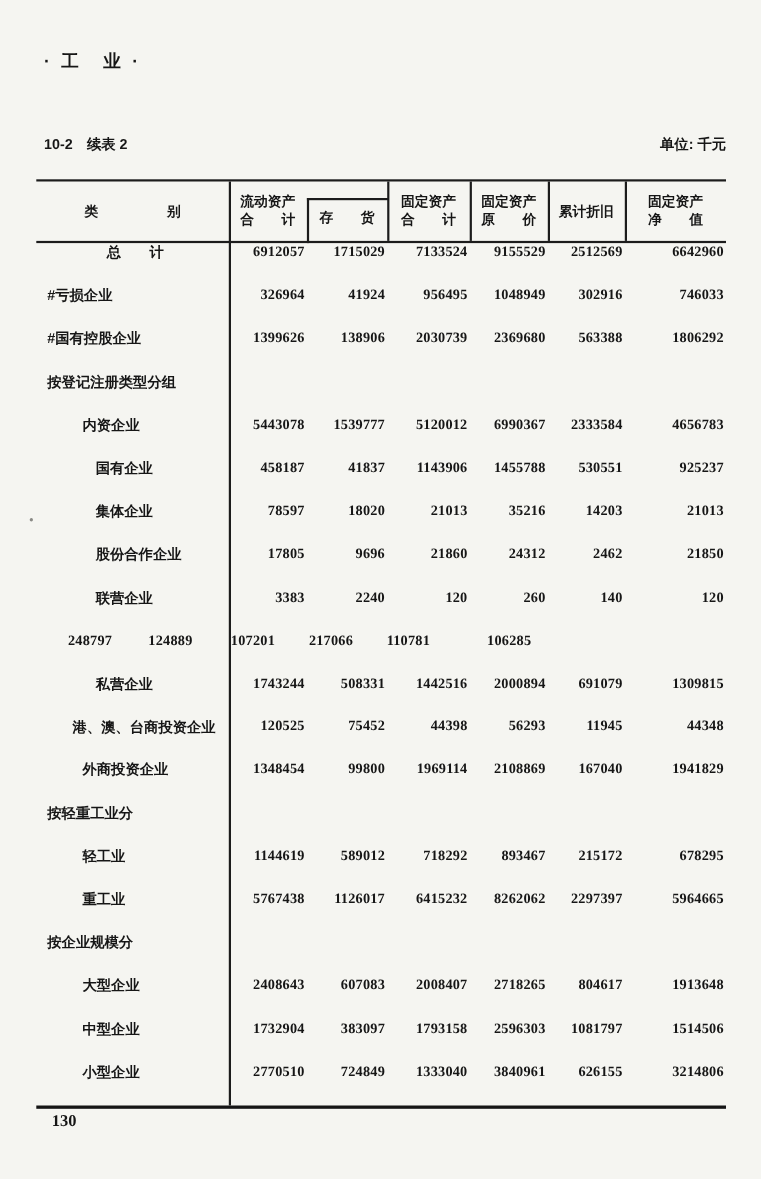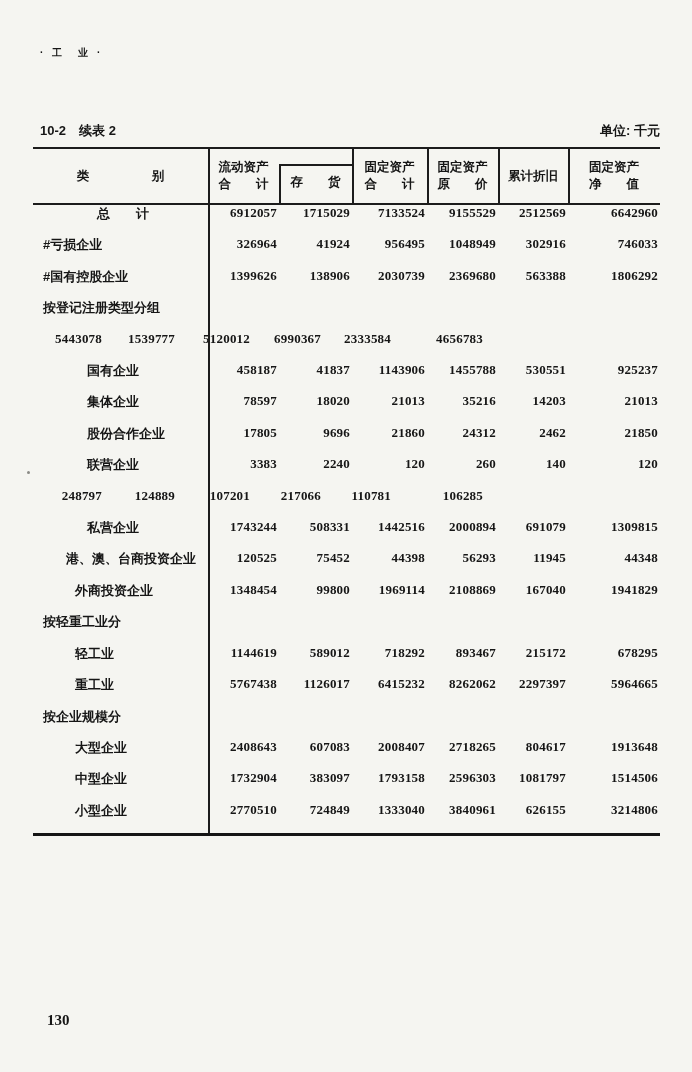--- a/index.html
+++ b/index.html
@@ -4,26 +4,26 @@
 <style>
   html,body{margin:0;padding:0;}
   body{
     width:692px;height:1072px;position:relative;overflow:hidden;
     background:#f5f5f1;color:#161616;
     font-family:"Liberation Sans",sans-serif;
   }
   .sheet{position:absolute;inset:0;}
   .corner-mark{
     position:absolute;left:40px;top:46px;
-    font-size:10px;font-weight:bold;letter-spacing:3px;white-space:pre;
+    font-size:16px;font-weight:bold;letter-spacing:3px;white-space:pre;
   }
   .tbl-label{position:absolute;left:40px;top:122px;font-size:13px;font-weight:bold;white-space:pre;}
   .unit-label{position:absolute;right:32px;top:122px;font-size:13px;font-weight:bold;white-space:pre;}
   .stat-table{
-    position:absolute;left:33px;top:147px;width:627px;height:689px;
+    position:absolute;left:33px;top:163px;width:627px;height:845px;
     border-top:2.5px solid #1c1c1c;border-bottom:3px solid #151515;
     box-sizing:border-box;
   }
   .thead{position:relative;height:56px;border-bottom:2px solid #1c1c1c;box-sizing:border-box;}
   .hcell{
     position:absolute;top:0;height:100%;box-sizing:border-box;
     font-size:12.5px;font-weight:bold;text-align:center;
     display:flex;flex-direction:column;justify-content:center;
     line-height:17px;white-space:pre;
   }
@@ -137,20 +137,21 @@
         <div class="trow">
           <div class="cat ind0">按登记注册类型分组</div>
           <div class="num c0"></div>
           <div class="num c1"></div>
           <div class="num c2"></div>
           <div class="num c3"></div>
           <div class="num c4"></div>
           <div class="num c5"></div>
         </div>
         <div class="trow">
+          <div class="cat ind1">内资企业</div>
           <div class="num c0">5443078</div>
           <div class="num c1">1539777</div>
           <div class="num c2">5120012</div>
           <div class="num c3">6990367</div>
           <div class="num c4">2333584</div>
           <div class="num c5">4656783</div>
         </div>
         <div class="trow">
           <div class="cat ind2">国有企业</div>
           <div class="num c0">458187</div>

